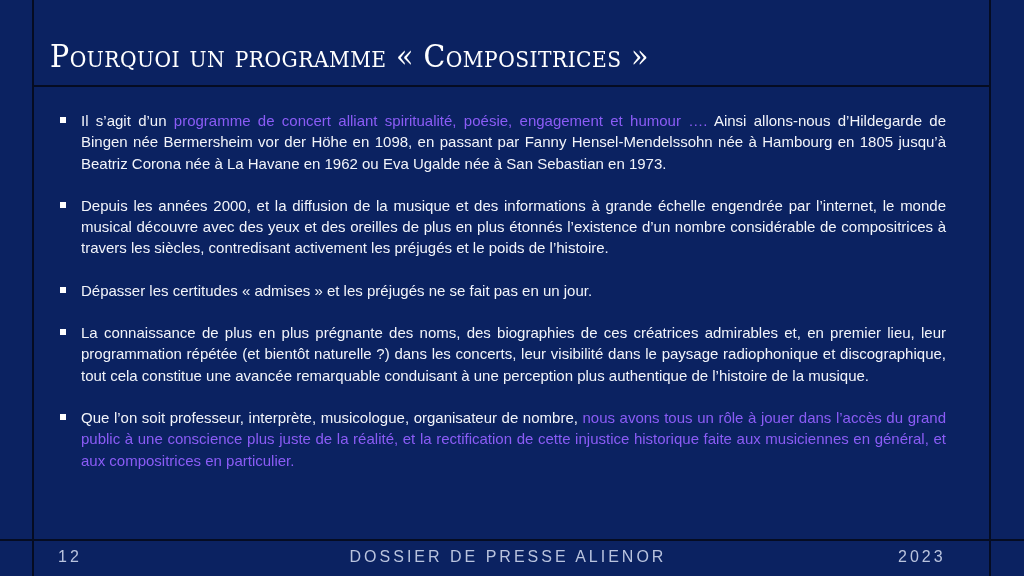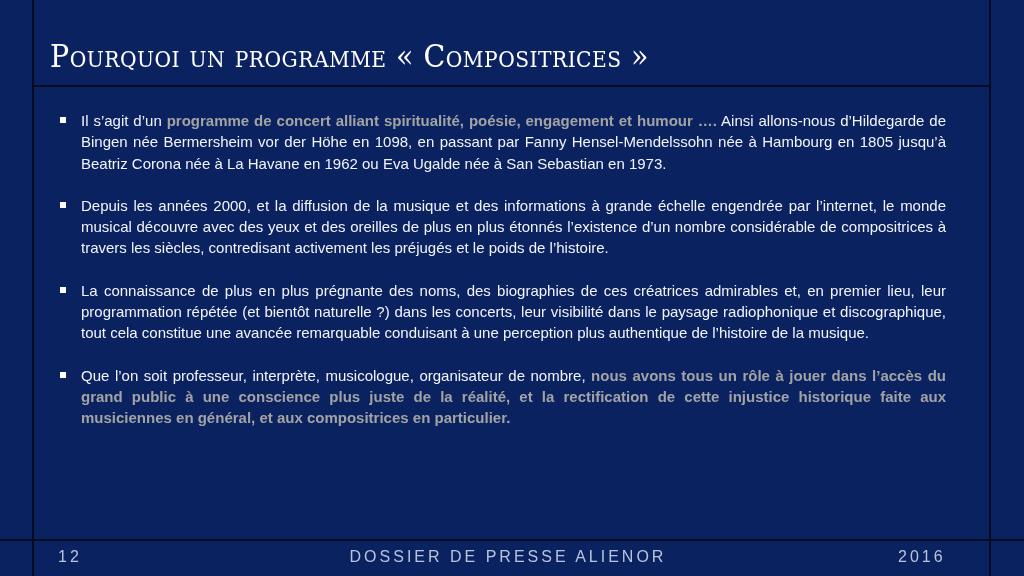--- a/index.html
+++ b/index.html
@@ -67,22 +67,22 @@
   }
   .bullet-item .bullet-icon {
     position: absolute;
     left: 2px;
     top: 7px;
     width: 6px;
     height: 6px;
     background: #ffffff;
   }
   .bullet-item b {
-    font-weight: bold;
-    color: #a3a3a3;
+    font-weight: normal;
+    color: #8b5cf6;
   }
 
   .footer {
     position: absolute;
     top: 549px;
     height: 16px;
     font-size: 16px;
     letter-spacing: 3px;
     color: #b9c3de;
     line-height: 16px;
@@ -105,26 +105,27 @@
   <div class="bullet-item">
     <span class="bullet-icon"></span>
     <span>Il s’agit d’un </span><b>programme de concert alliant spiritualité, poésie, engagement et humour ….</b><span> Ainsi allons-nous d’Hildegarde de Bingen née Bermersheim vor der Höhe en 1098, en passant par Fanny Hensel-Mendelssohn née à Hambourg en 1805  jusqu’à Beatriz Corona née à La Havane en 1962 ou Eva Ugalde née à San Sebastian en 1973.</span>
   </div>
   <div class="bullet-item">
     <span class="bullet-icon"></span>
     <span>Depuis les années 2000, et la diffusion de la musique et des informations à grande échelle engendrée par l’internet, le monde musical découvre avec des yeux et des oreilles de plus en plus étonnés l’existence d’un nombre considérable de compositrices à travers les siècles, contredisant activement les préjugés et le poids de l’histoire.</span>
   </div>
   <div class="bullet-item">
     <span class="bullet-icon"></span>
+    <span>Dépasser les certitudes « admises » et les préjugés ne se fait pas en un jour.</span>
   </div>
   <div class="bullet-item">
     <span class="bullet-icon"></span>
     <span>La connaissance de plus en plus prégnante des noms, des biographies de ces créatrices admirables et, en premier lieu, leur programmation répétée (et bientôt naturelle ?) dans les concerts, leur visibilité dans le paysage radiophonique et discographique, tout cela constitue une avancée remarquable conduisant à une perception plus authentique de l’histoire de la musique.</span>
   </div>
   <div class="bullet-item">
     <span class="bullet-icon"></span>
     <span>Que l’on soit professeur, interprète, musicologue, organisateur de nombre, </span><b>nous avons tous un rôle à jouer dans l’accès du grand public à une conscience plus juste de la réalité, et la rectification de cette injustice historique faite aux musiciennes en général, et aux compositrices en particulier.</b>
   </div>
 </div>
 
 <div class="footer page-number">12</div>
 <div class="footer center">DOSSIER DE PRESSE ALIENOR</div>
-<div class="footer year">2016</div>
+<div class="footer year">2023</div>
 
 </body></html>

